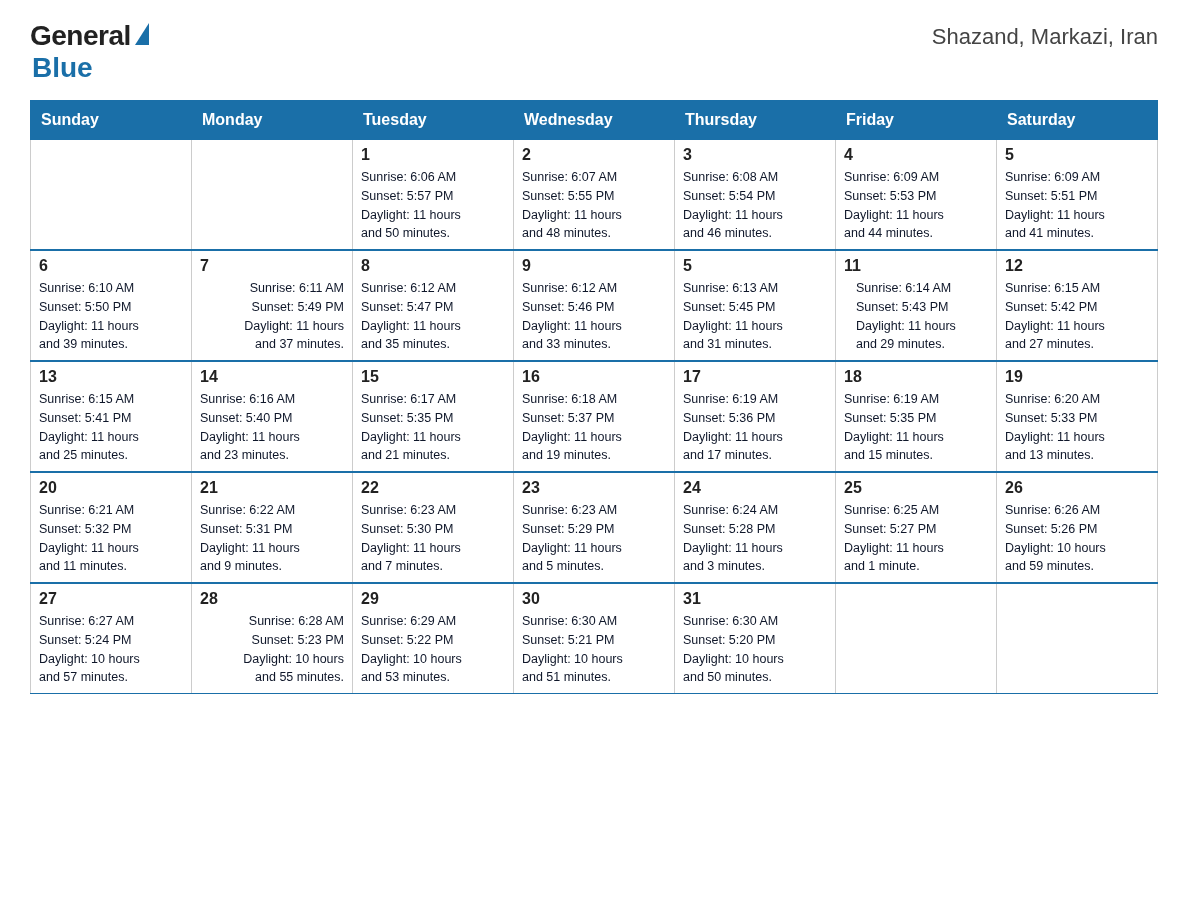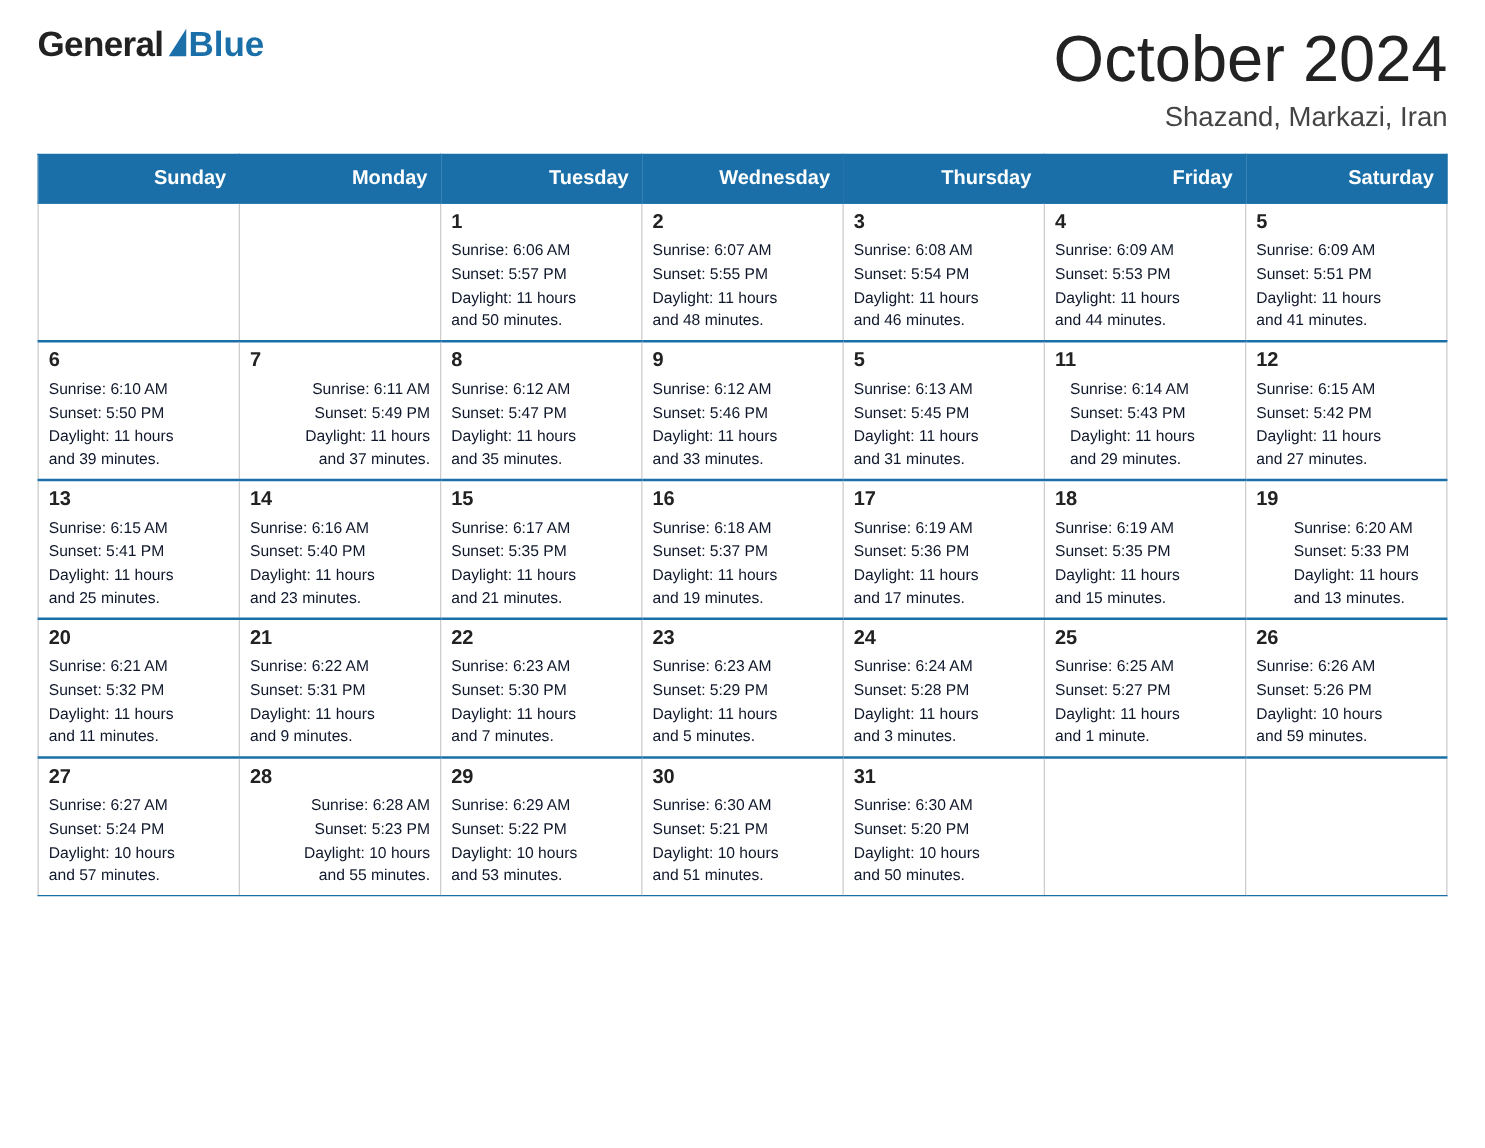--- a/index.html
+++ b/index.html
@@ -12,21 +12,22 @@
       padding: 20px 30px 30px 30px;
     }
     .header {
       display: flex;
       justify-content: space-between;
       align-items: flex-start;
       margin-bottom: 16px;
     }
     .logo {
       display: flex;
-      align-items: center;
+      flex-direction: column;
+      align-items: flex-start;
     }
     .logo-top {
       display: flex;
       align-items: center;
     }
     .logo-general {
       font-size: 28px;
       font-weight: bold;
       color: #222;
       letter-spacing: -0.5px;
@@ -63,21 +64,21 @@
       width: 100%;
       border-collapse: collapse;
       border: 1px solid #1a6fa8;
     }
     .calendar th {
       background-color: #1a6fa8;
       color: #fff;
       font-size: 16px;
       font-weight: bold;
       padding: 10px 10px;
-      text-align: right;
+      text-align: left;
       border: 1px solid #1a6fa8;
     }
     .calendar td {
       border: 1px solid #ccc;
       vertical-align: top;
       padding: 6px 8px;
       width: calc(100% / 7);
       min-height: 110px;
       height: 110px;
     }
@@ -108,21 +109,20 @@
 
 <div class="header">
   <div class="logo">
     <div class="logo-top">
       <span class="logo-general">General</span>
       <div class="logo-triangle"></div>
     </div>
     <span class="logo-blue">Blue</span>
   </div>
   <div class="title-block">
-    <div class="month-title">October 2024</div>
     <div class="location-title">Shazand, Markazi, Iran</div>
   </div>
 </div>
 
 <table class="calendar">
   <thead>
     <tr>
     <th>Sunday</th>
         <th>Monday</th>
         <th>Tuesday</th>
@@ -261,21 +261,21 @@
         </td>
         <td>
           <span class="day-number">18</span>
           <div class="day-info" style="white-space: pre-line;">Sunrise: 6:19 AM
 Sunset: 5:35 PM
 Daylight: 11 hours
 and 15 minutes.</div>
         </td>
         <td>
           <span class="day-number">19</span>
-          <div class="day-info" style="white-space: pre-line; margin-left: 30px;">Sunrise: 6:20 AM
+          <div class="day-info" style="white-space: pre-line;">Sunrise: 6:20 AM
 Sunset: 5:33 PM
 Daylight: 11 hours
 and 13 minutes.</div>
         </td>
       </tr>
       <tr class="top-border-row">
         <td>
           <span class="day-number">20</span>
           <div class="day-info" style="white-space: pre-line;">Sunrise: 6:21 AM
 Sunset: 5:32 PM

